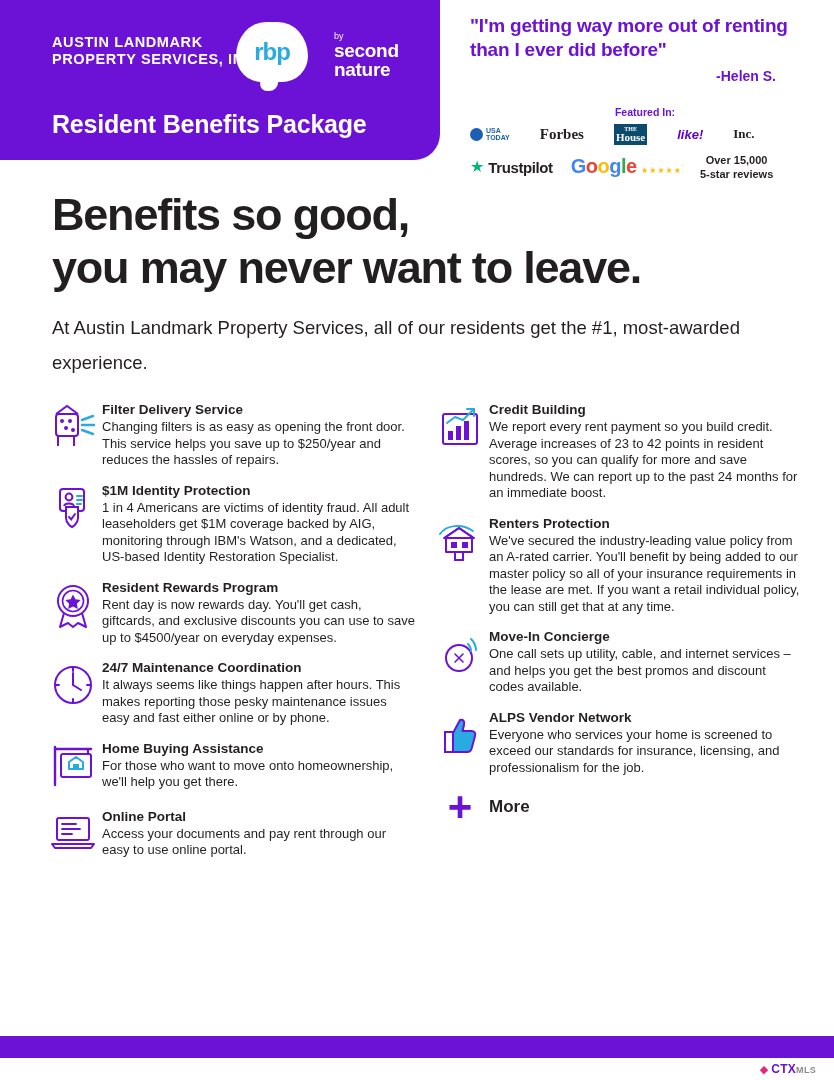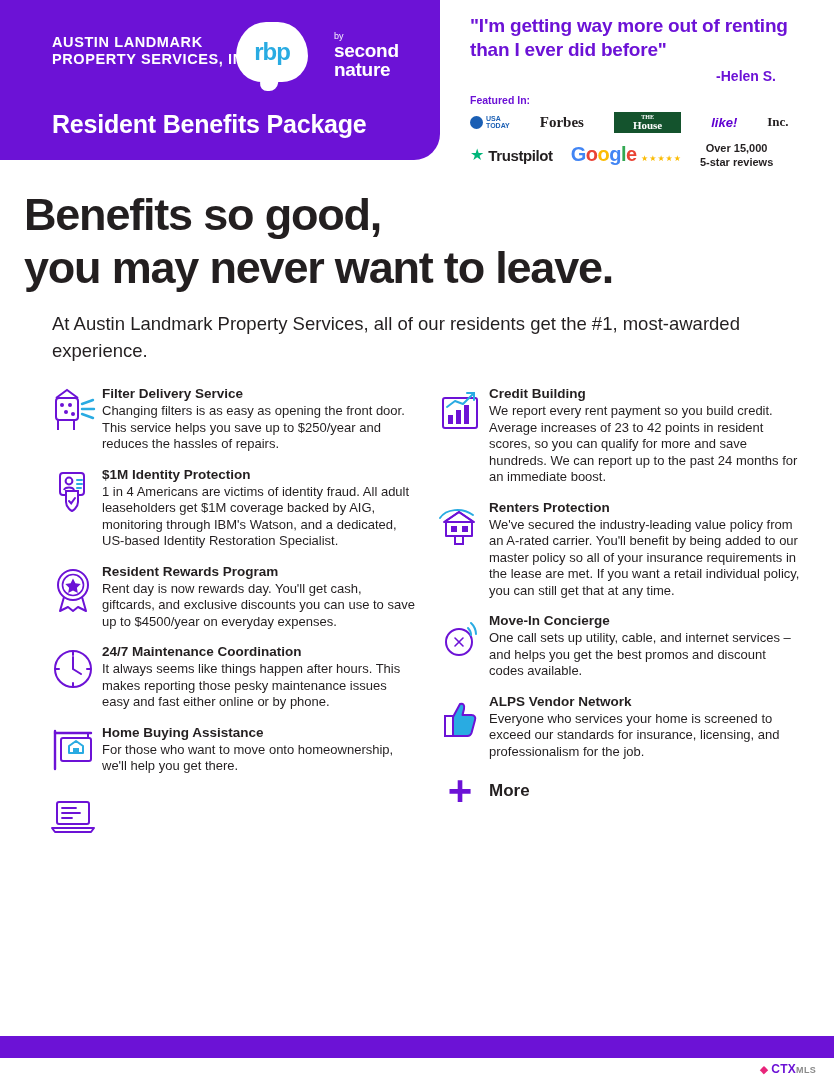--- a/index.html
+++ b/index.html
@@ -60,58 +60,58 @@
   }
   .quote{
     color:#6c12d6;font-size:19px;font-weight:bold;line-height:24px;
     letter-spacing:-.2px;
   }
   .quote-author{
     color:#6c12d6;font-size:14px;font-weight:bold;text-align:right;
     margin-top:6px;padding-right:44px;
   }
   .featured-label{
-    color:#6c12d6;font-size:10.5px;font-weight:bold;margin-top:10px;
+    color:#6c12d6;font-size:10.5px;font-weight:bold;margin-top:22px;text-align:center;
   }
   .logo-row{
     display:flex;align-items:center;gap:30px;margin-top:6px;height:20px;
   }
   .logo-row2{
     display:flex;align-items:center;gap:18px;margin-top:10px;height:26px;
   }
   .lg-usa{display:flex;align-items:center;gap:3px;}
   .lg-usa .dot{width:13px;height:13px;border-radius:50%;background:#1b5fb4;}
   .lg-usa .tx{font-size:7px;line-height:7.5px;color:#1b5fb4;font-weight:bold;}
   .lg-forbes{font-family:"Liberation Serif",serif;font-size:15px;font-weight:bold;color:#231f20;}
   .lg-house{
     font-family:"Liberation Serif",serif;font-size:11px;font-weight:bold;color:#ffffff;
-    background:#14532d;padding:2px 19px;line-height:11px;
+    background:#0c4a6e;padding:2px 2px;line-height:11px;
   }
   .lg-house .sm{font-size:6px;display:block;line-height:6px;text-align:center;}
   .lg-yahoo{color:#6001d2;font-size:13px;font-weight:bold;font-style:italic;}
   .lg-inc{font-family:"Liberation Serif",serif;font-size:13px;font-weight:bold;}
   .lg-trust{display:flex;align-items:center;gap:4px;}
   .star{color:#00b67a;font-size:16px;line-height:16px;}
   .lg-trust .t{font-size:15px;font-weight:bold;color:#231f20;letter-spacing:-.4px;text-align:center;}
   .lg-google{text-align:center;}
   .g-word{font-size:20px;font-weight:bold;letter-spacing:-.5px;line-height:16px;}
   .g-b{color:#4285f4;}.g-r{color:#ea4335;}.g-y{color:#fbbc05;}.g-g{color:#34a853;}
   .g-stars{color:#fbbc05;font-size:8px;letter-spacing:1px;line-height:8px;}
   .reviews{
     font-size:11px;font-weight:bold;color:#231f20;text-align:center;line-height:14px;
   }
   
   .headline{
-    margin:16px 0 0 24px;width:740px;
+    margin:16px 0 0 52px;width:740px;
     font-size:45px;font-weight:bold;line-height:53px;letter-spacing:-1.2px;
     color:#231f20;
   }
   .subhead{
     margin:16px 0 0 52px;width:730px;
-    font-size:18.5px;line-height:27px;color:#231f20;
+    font-size:18.5px;line-height:35px;color:#231f20;
   }
   
   .columns{
     display:flex;margin:22px 0 0 44px;width:760px;gap:14px;
   }
   .col{width:375px;}
   .benefit{display:flex;margin-bottom:14px;}
   .bicon{
     width:58px;min-width:58px;height:52px;display:flex;align-items:flex-start;
     justify-content:center;padding-top:2px;
@@ -300,20 +300,24 @@
     </div>
 
     <div class="benefit">
       <div class="bicon">
         <svg width="50" height="42" viewBox="0 0 50 42">
           <rect x="9" y="7" width="32" height="22" rx="2" fill="none" stroke="#6c12d6" stroke-width="2"></rect>
           <path d="M14 13h14 M14 18h18 M14 23h10" stroke="#6c12d6" stroke-width="1.8" stroke-linecap="round"></path>
           <path d="M4 33h42l-3 4H7z" fill="none" stroke="#6c12d6" stroke-width="2" stroke-linejoin="round"></path>
         </svg>
       </div>
+      <div class="btext">
+        <div class="btitle">Online Portal</div>
+        <div class="bdesc">Access your documents and pay rent through our easy to use online portal.</div>
+      </div>
     </div>
 
   </div>
 
   <div class="col">
 
     <div class="benefit">
       <div class="bicon">
         <svg width="50" height="46" viewBox="0 0 50 46">
           <rect x="8" y="10" width="34" height="30" rx="2" fill="none" stroke="#6c12d6" stroke-width="2"></rect>

